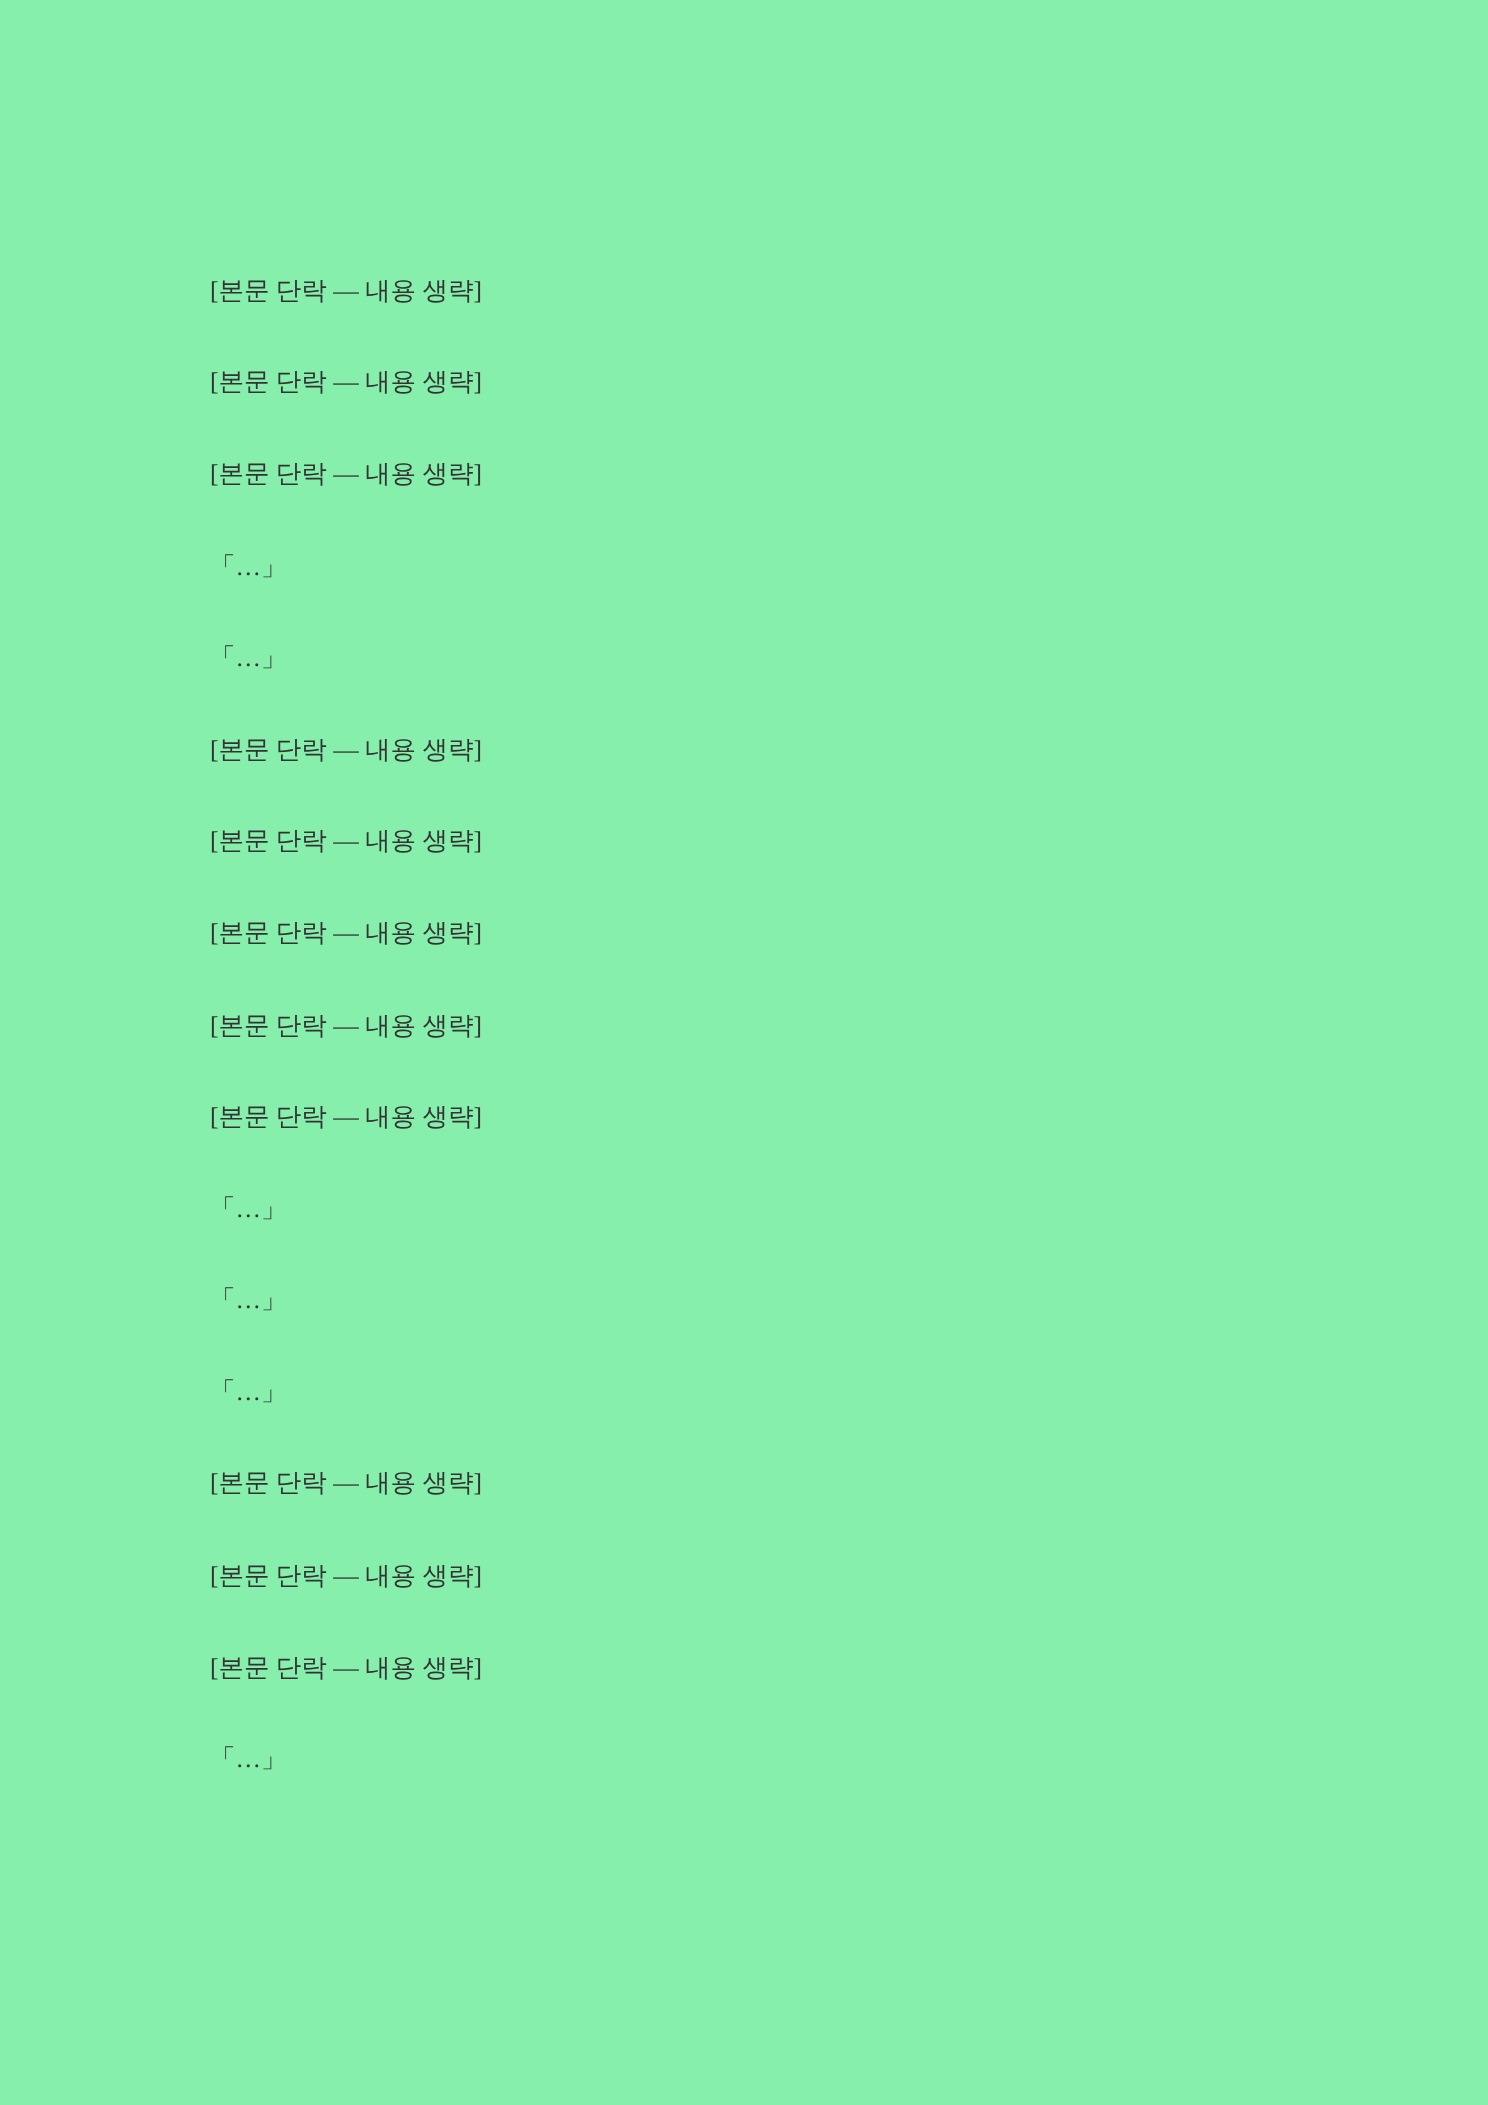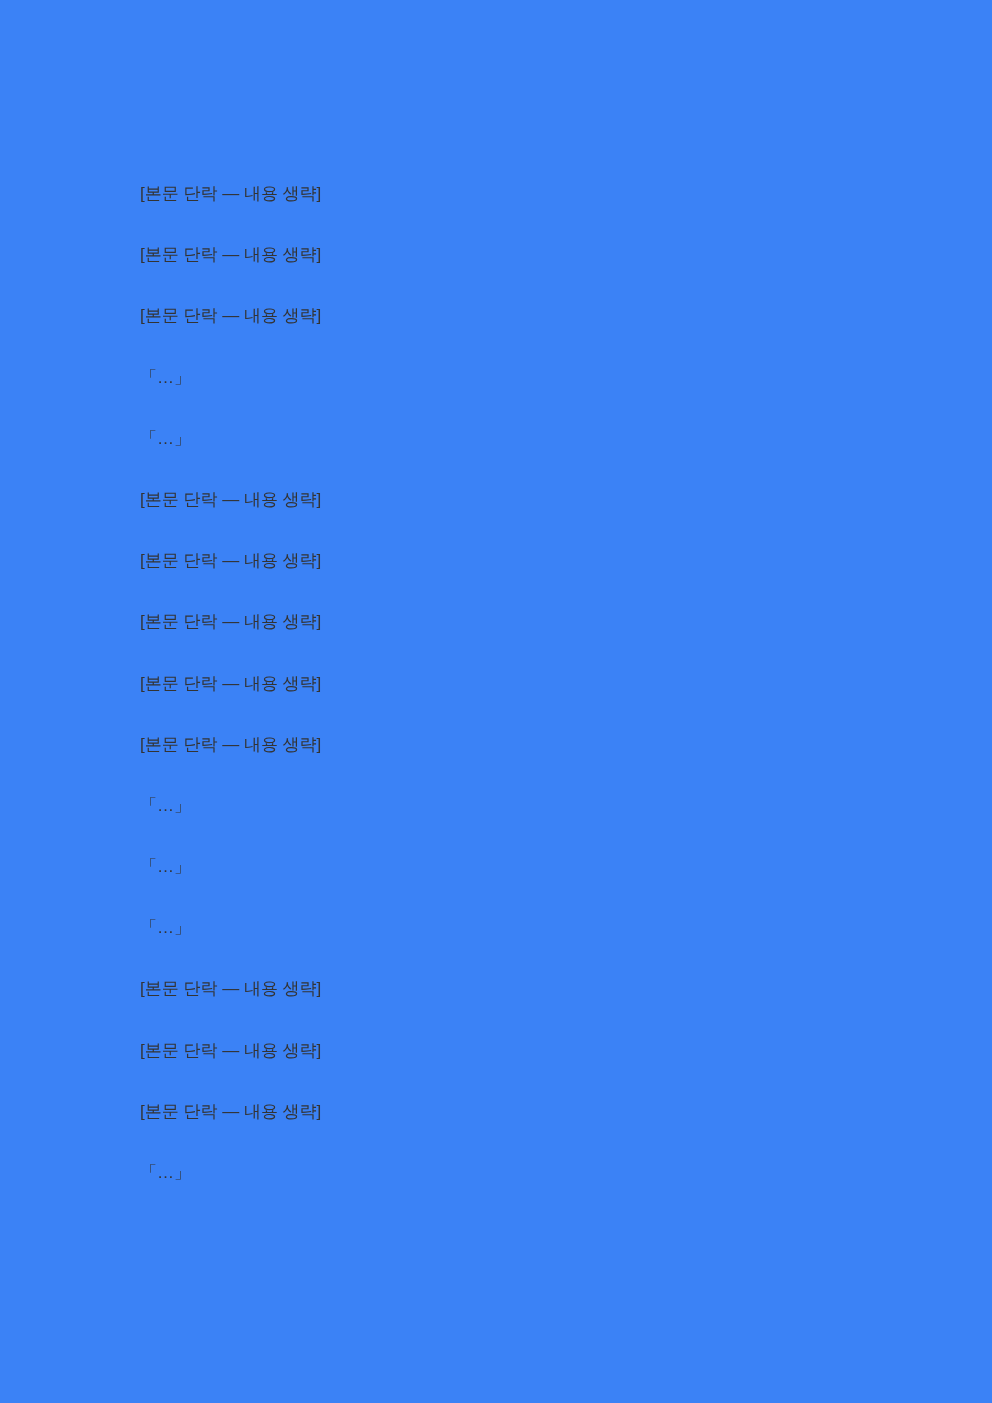--- a/index.html
+++ b/index.html
@@ -1,19 +1,19 @@
 <!DOCTYPE html>
 <html><head>
 <meta charset="utf-8">
 <style>
   html,body{margin:0;padding:0;background:#ffffff;}
   .page{
-    width:992px;min-height:1403px;margin:0 auto;background:#3b82f6;
+    width:992px;min-height:1403px;margin:0 auto;background:#86efac;
     box-sizing:border-box;padding:180px 140px 120px 140px;
-    font-family:Liberation Sans, sans-serif;
+    font-family:Liberation Serif, serif;
     color:#333333;font-size:17px;line-height:1.6;
   }
   .para{margin:0 0 34px 0;white-space:pre-wrap;text-align:justify;}
   .dialogue{margin:0 0 34px 0;}
 </style>
 </head>
 <body>
 
 <div class="page">
   <div id="paragraph-container">

